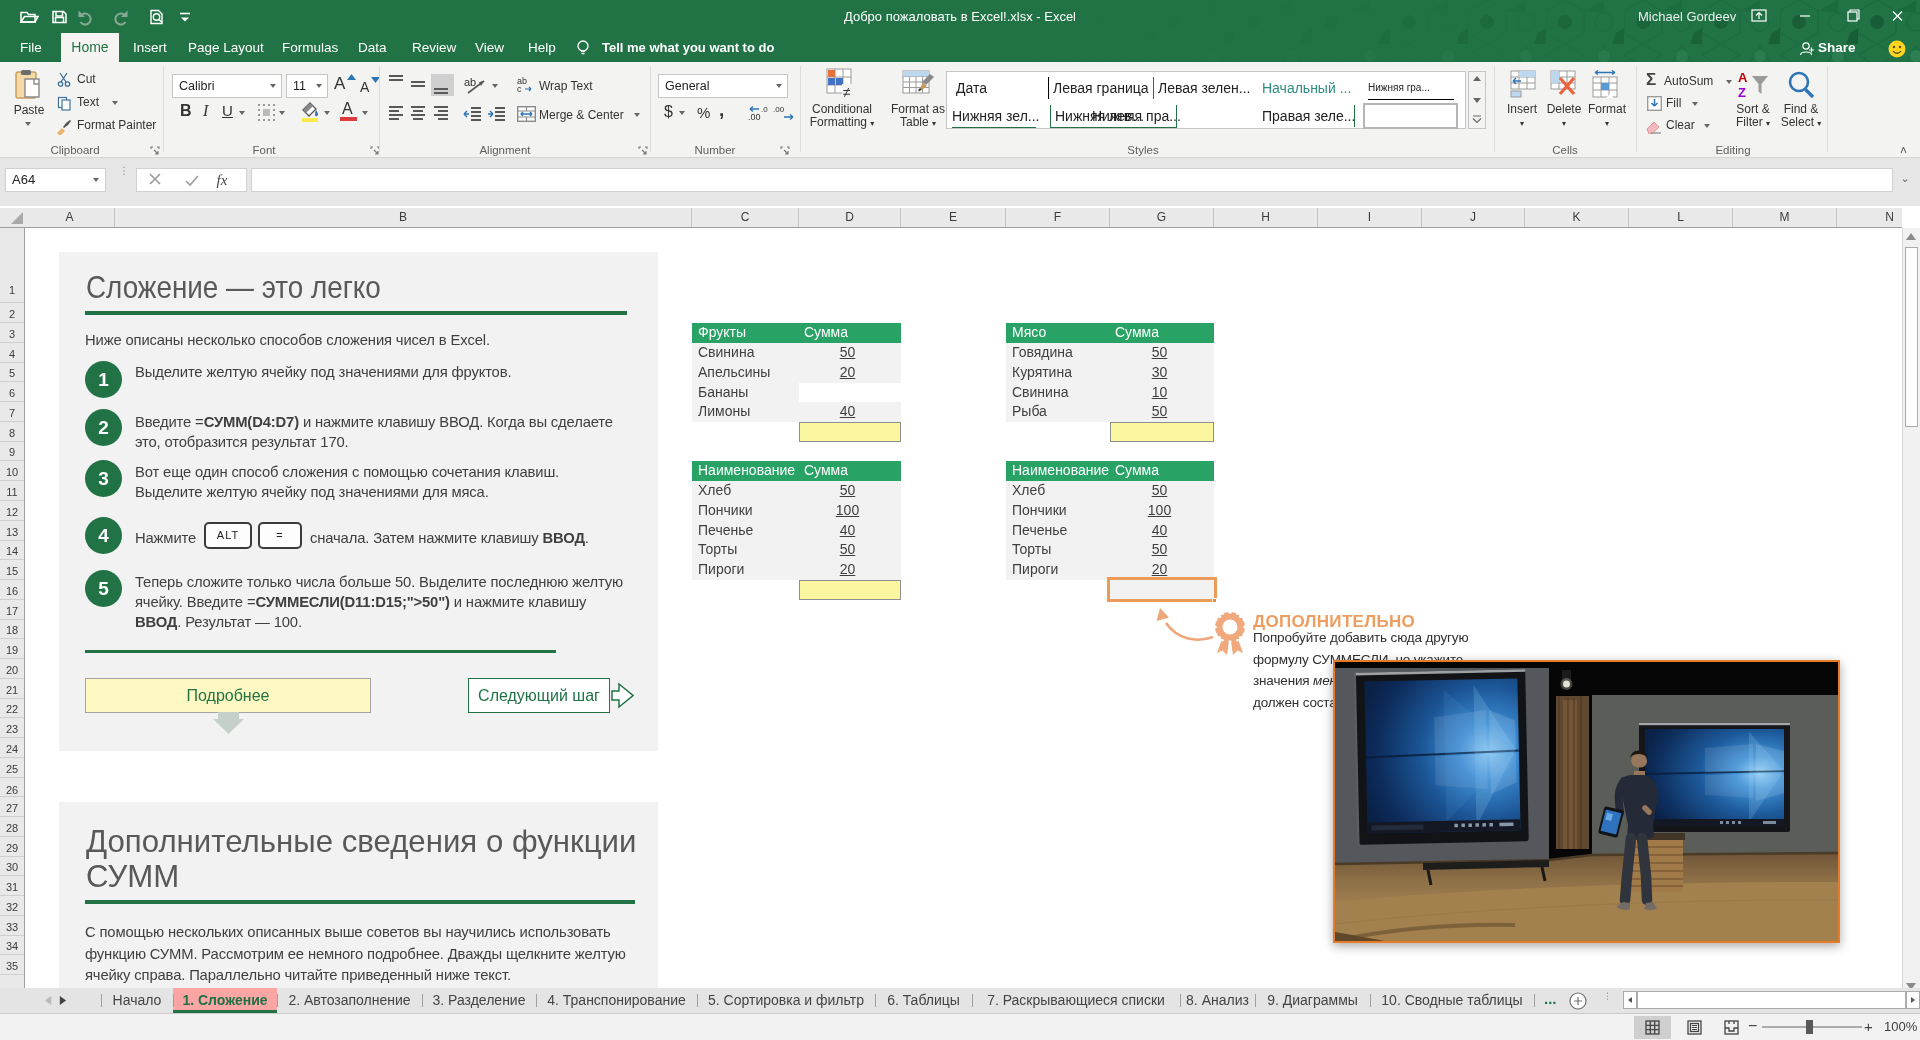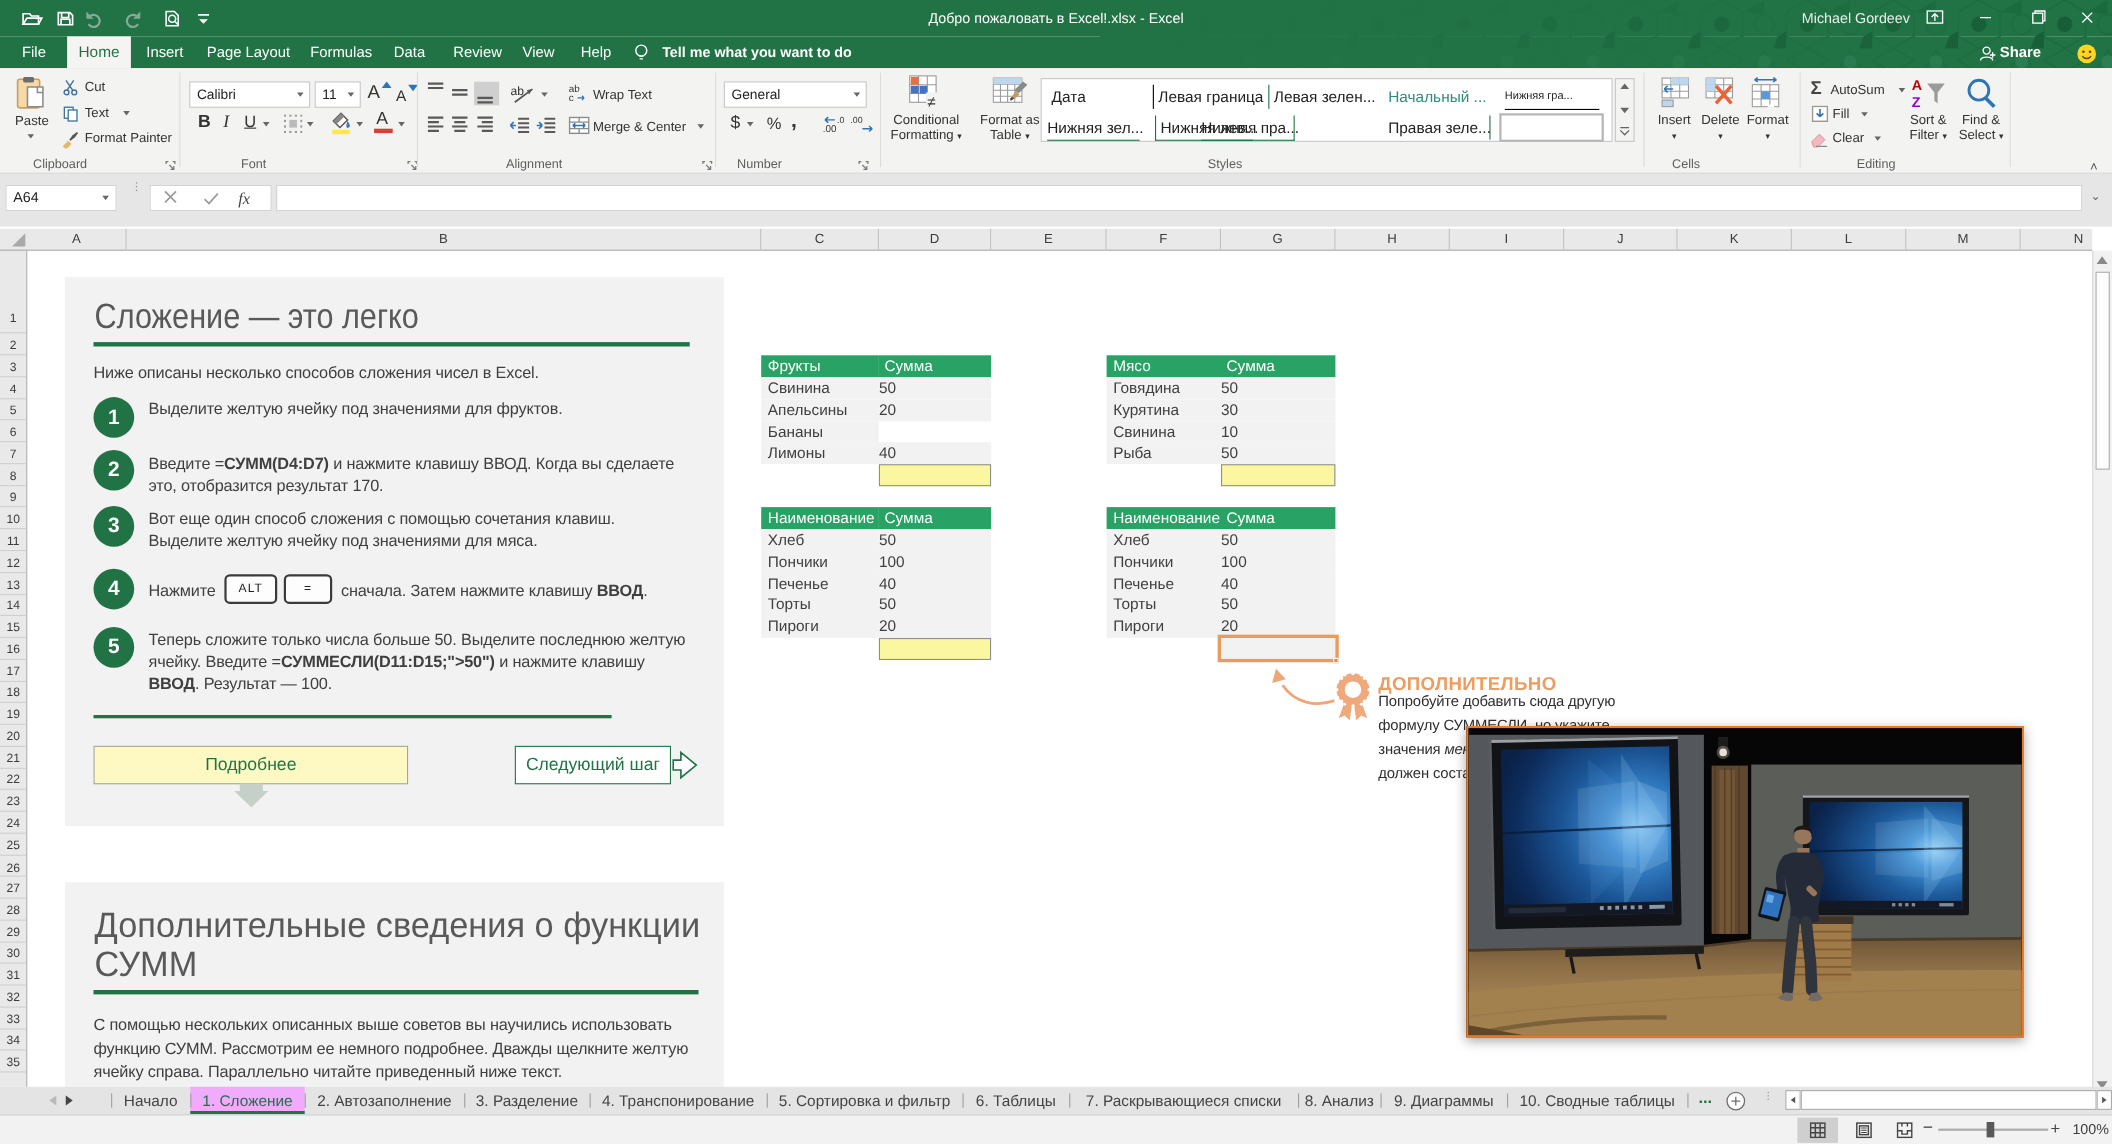--- a/index.html
+++ b/index.html
@@ -4,21 +4,21 @@
 html,body{margin:0;padding:0;width:1920px;height:1040px;overflow:hidden;font-family:"Liberation Sans",sans-serif;background:#fff;}
 .ab{position:absolute;}
 .nw{white-space:nowrap;}
 
 #titlebar{left:0;top:0;width:1920px;height:33px;background:#217346;}
 #menurow{left:0;top:33px;width:1920px;height:29px;background:#217346;}
 .mtab{position:absolute;top:33px;height:29px;line-height:29px;color:#fff;font-size:13.5px;}
 #hometab{left:61px;top:33px;width:58px;height:29px;background:#f5f4f2;color:#217346;text-align:center;line-height:29px;font-size:14px;}
 #ribbon{left:0;top:62px;width:1920px;height:96px;background:#f3f3f2;border-bottom:1px solid #d5d5d5;box-sizing:border-box;}
 .rsep{position:absolute;width:1px;height:86px;background:#dcdcdc;}
-.rlabel{position:absolute;top:143px;height:14px;line-height:14px;font-size:11.5px;color:#5e5e5e;}
+.rlabel{position:absolute;top:143px;height:14px;line-height:14px;font-size:11.5px;color:#5e5e5e;text-align:center;}
 .launch{position:absolute;top:146px;width:10px;height:10px;}
 .combo{position:absolute;background:#fff;border:1px solid #c6c6c6;box-sizing:border-box;font-size:12.5px;color:#222;}
 .dd{position:absolute;width:0;height:0;border-left:3.5px solid transparent;border-right:3.5px solid transparent;border-top:4px solid #666;}
 .biglabel{position:absolute;font-size:12px;color:#333;text-align:center;line-height:13px;}
 .slabel{position:absolute;font-size:12px;color:#333;line-height:14px;white-space:nowrap;}
 
 #fbar{left:0;top:158px;width:1920px;height:48px;background:#e6e6e6;}
 .fbox{position:absolute;top:168px;height:24px;background:#fff;border:1px solid #d0d0d0;box-sizing:border-box;}
 
 #colhdr{left:0;top:208px;width:1902px;height:20px;background:#e9e9e9;border-bottom:1px solid #9f9f9f;box-sizing:border-box;}
@@ -28,21 +28,21 @@
 
 #grid{left:25px;top:228px;width:1877px;height:760px;background:#fff;overflow:hidden;}
 .panel{position:absolute;background:#f2f2f2;}
 .body15{font-size:14.8px;color:#3f3f3f;line-height:20px;white-space:nowrap;position:absolute;letter-spacing:-0.15px;}
 .h1t{font-size:32px;color:#595959;white-space:nowrap;position:absolute;font-weight:400;}
 .grule{position:absolute;background:#217346;}
 .circ{position:absolute;width:37px;height:37px;border-radius:50%;background:#217346;color:#fff;font-size:19px;font-weight:bold;text-align:center;line-height:37px;}
 .key{position:absolute;width:48px;height:27px;border:2px solid #3b3b3b;border-radius:5px;background:#fdfdfd;box-sizing:border-box;text-align:center;font-size:11px;line-height:23px;letter-spacing:1px;color:#222;}
 .thdr{position:absolute;background:#28a365;color:#fff;font-size:14px;line-height:19.5px;white-space:nowrap;}
 .tcell{position:absolute;background:#f2f2f2;font-size:14px;color:#3f3f3f;line-height:19.7px;white-space:nowrap;}
-.tnum{text-align:left;}
+.tnum{text-align:center;text-decoration:underline;}
 
 #tabbar{left:0;top:988px;width:1920px;height:25px;background:#e4e4e4;}
 .stab{position:absolute;top:988px;height:25px;line-height:25px;font-size:14px;color:#444;text-align:center;}
 .tsep{position:absolute;top:994px;width:1px;height:13px;background:#9f9f9f;}
 #statusbar{left:0;top:1013px;width:1920px;height:27px;background:#f2f2f2;border-top:1px solid #cacaca;box-sizing:border-box;}
 </style></head>
 <body>
 
 <div class="ab" id="titlebar"></div>
 <div class="ab" id="menurow"></div>
@@ -614,21 +614,21 @@
   </svg>
 
 <div class="ab" id="tabbar"></div>
 <svg class="ab" style="left:44px;top:995px;width:9px;height:11px" viewBox="0 0 10 12">
     <polygon points="8,1 8,11 1,6" fill="#b9b9b9"></polygon>
   </svg>
 <svg class="ab" style="left:58px;top:995px;width:9px;height:11px" viewBox="0 0 10 12">
     <polygon points="2,1 2,11 9,6" fill="#444"></polygon>
   </svg>
 <div class="stab" style="left:101px;width:72px;">Начало</div>
-<div class="stab" style="left:173px;width:104px;background:#f0abfc;color:#1e7145;font-weight:normal;border-bottom:3px solid #217346;box-sizing:border-box;">1. Сложение</div>
+<div class="stab" style="left:173px;width:104px;background:#fca5a5;color:#1e7145;font-weight:bold;border-bottom:3px solid #217346;box-sizing:border-box;">1. Сложение</div>
 <div class="stab" style="left:277px;width:145px;">2. Автозаполнение</div>
 <div class="stab" style="left:422px;width:114px;">3. Разделение</div>
 <div class="stab" style="left:536px;width:161px;">4. Транспонирование</div>
 <div class="stab" style="left:697px;width:178px;">5. Сортировка и фильтр</div>
 <div class="stab" style="left:875px;width:97px;">6. Таблицы</div>
 <div class="stab" style="left:972px;width:208px;">7. Раскрывающиеся списки</div>
 <div class="stab" style="left:1180px;width:75px;">8. Анализ</div>
 <div class="stab" style="left:1255px;width:115px;">9. Диаграммы</div>
 <div class="stab" style="left:1370px;width:164px;">10. Сводные таблицы</div>
 <div class="tsep" style="left:101px;"></div>

